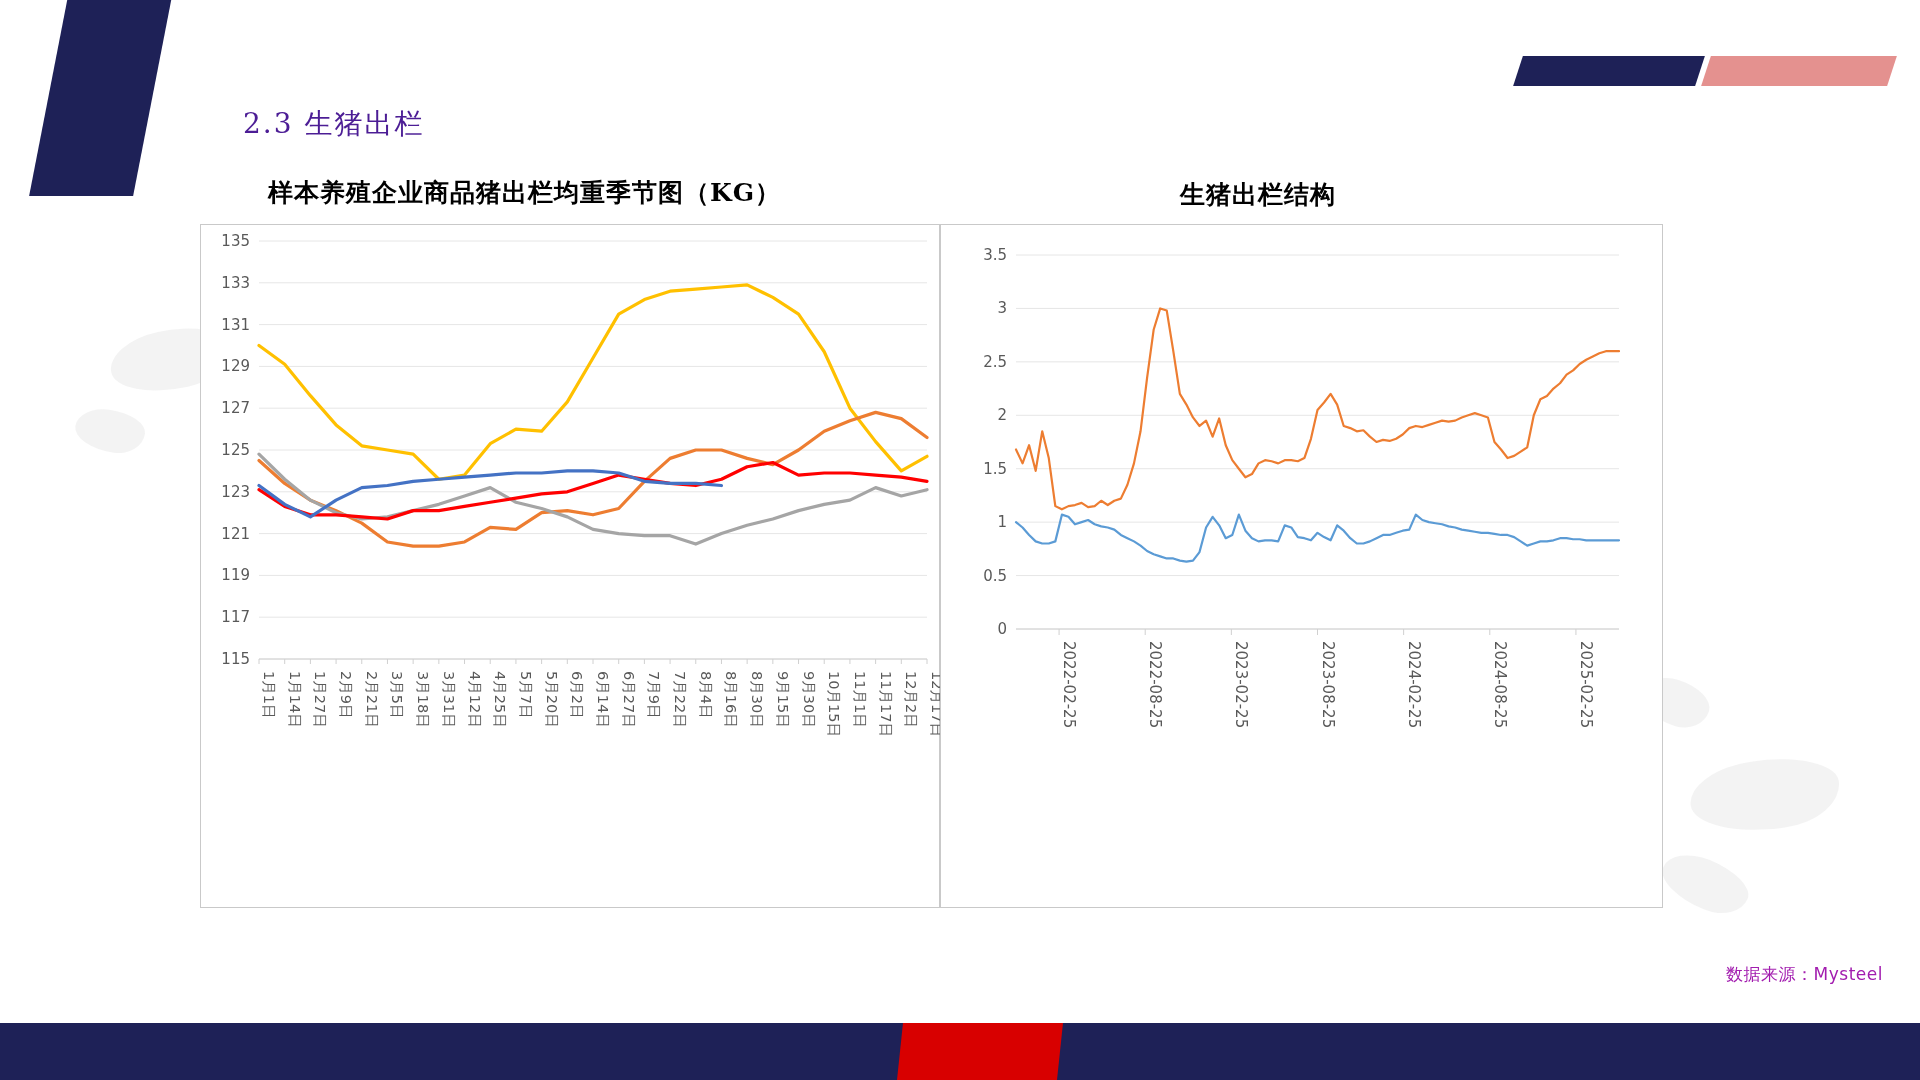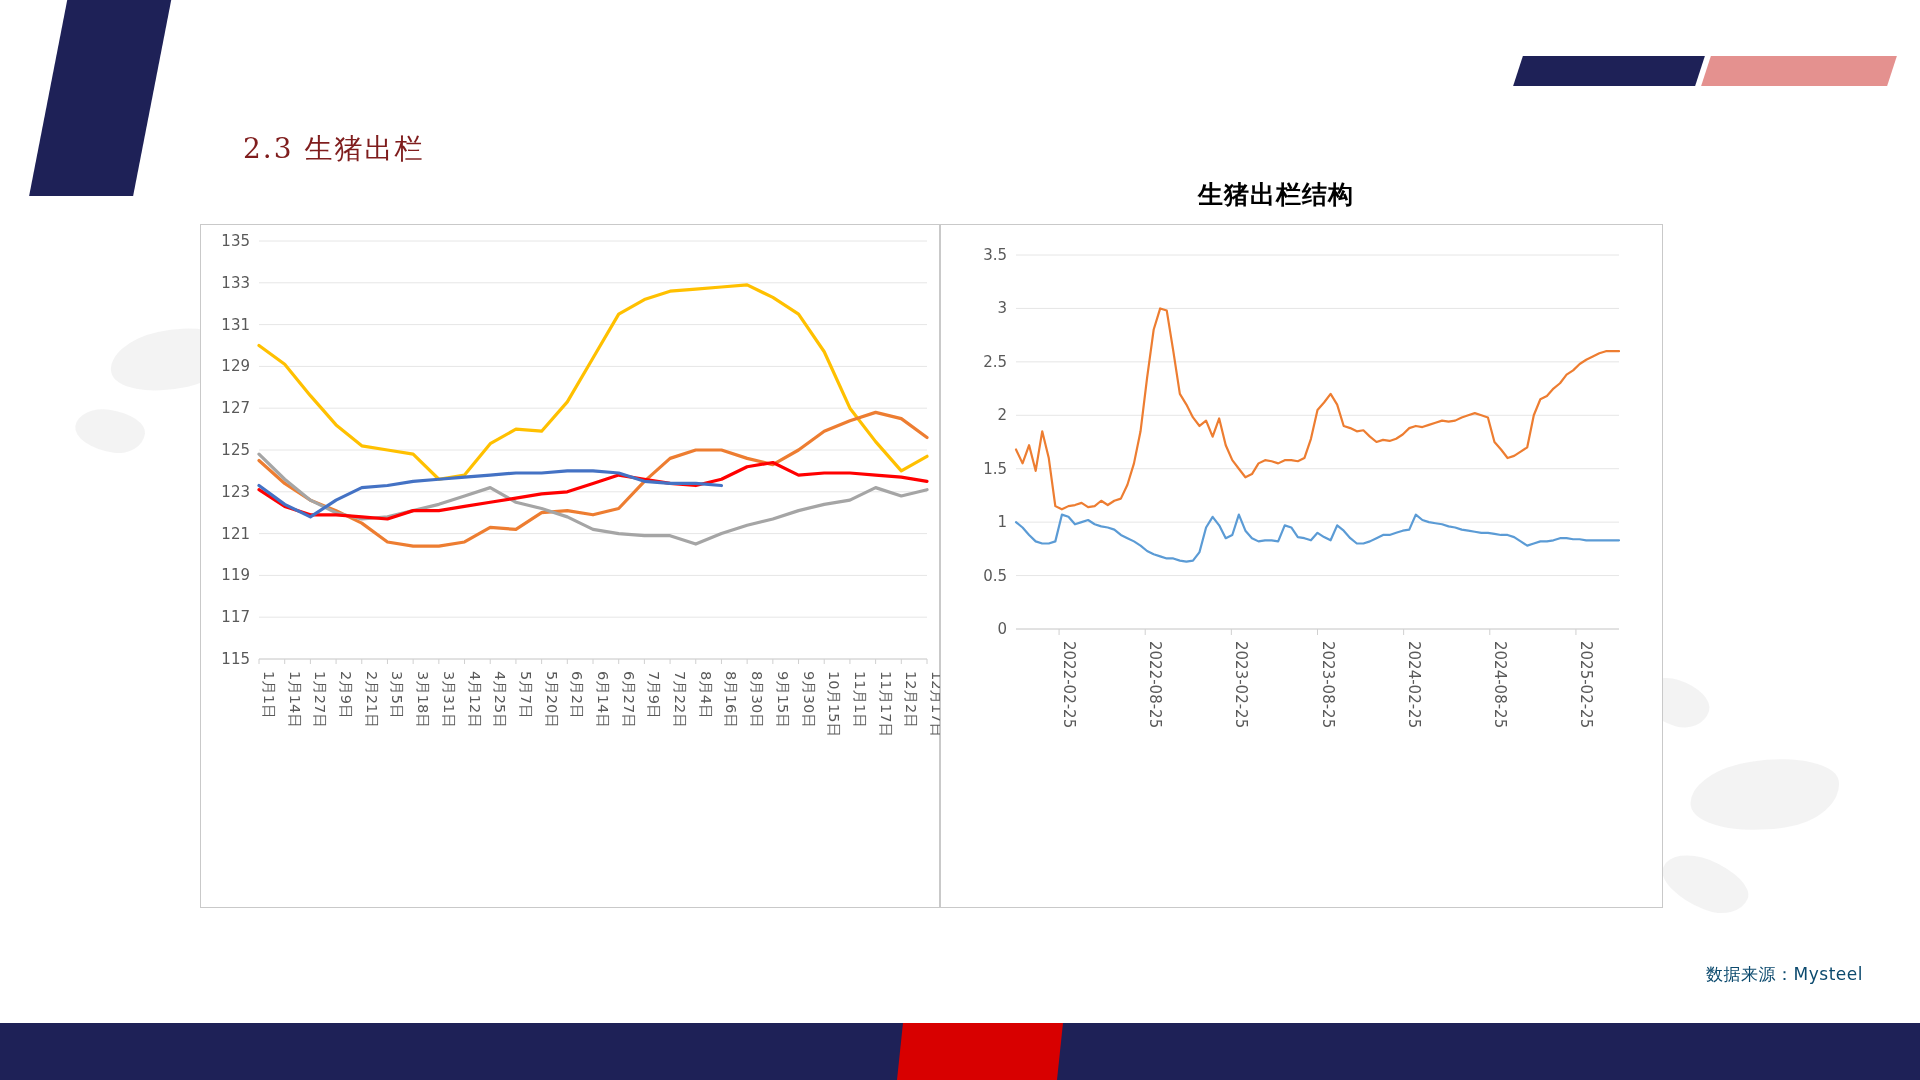--- a/index.html
+++ b/index.html
@@ -44,38 +44,38 @@
   .wm5{left:1660px;top:860px;width:90px;height:48px;transform:rotate(22deg);}
   .wm6{left:1450px;top:720px;width:46px;height:30px;transform:rotate(-24deg);}
 
   
   .page-title{
     position:absolute;left:248px;top:28px;
     font-family:"DejaVu Serif","Liberation Serif",serif;
     font-size:58px;color:#111;letter-spacing:4px;line-height:1;
   }
   .page-subtitle{
-    position:absolute;left:243px;top:130px;
+    position:absolute;left:243px;top:105px;
     font-family:"DejaVu Serif","Liberation Serif",serif;
-    font-size:28px;color:#7f1d1d;letter-spacing:2px;
+    font-size:28px;color:#4c1d95;letter-spacing:2px;
   }
   .source{
-    position:absolute;right:57px;top:963px;
-    font-size:17px;color:#0c4a6e;letter-spacing:.5px;
+    position:absolute;right:37px;top:963px;
+    font-size:17px;color:#a21caf;letter-spacing:.5px;
     font-family:"DejaVu Sans","Liberation Sans",sans-serif;
   }
 
   
   .chart-title{
     position:absolute;font-weight:bold;color:#000;
     font-family:"DejaVu Serif","Liberation Serif",serif;
     font-size:25px;letter-spacing:1px;white-space:nowrap;
   }
   #title-left{left:268px;top:176px;}
-  #title-right{left:1180px;top:178px;margin-left:18px;}
+  #title-right{left:1180px;top:178px;}
 
   .panel{
     position:absolute;border:1px solid #c9c9c9;background:#fff;box-sizing:border-box;
   }
   #panel-left{left:200px;top:224px;width:740px;height:684px;}
   #panel-right{left:940px;top:224px;width:723px;height:684px;}
   svg{display:block;}
 </style>
 </head>
 <body>
@@ -87,20 +87,21 @@
   <div class="deco-top-pink"></div>
   <div class="wm wm1"></div>
   <div class="wm wm2"></div>
   <div class="wm wm3"></div>
   <div class="wm wm4"></div>
   <div class="wm wm5"></div>
   <div class="wm wm6"></div>
 
   <div class="page-subtitle">2.3 生猪出栏</div>
 
+  <div class="chart-title" id="title-left">样本养殖企业商品猪出栏均重季节图（KG）</div>
   <div class="chart-title" id="title-right">生猪出栏结构</div>
 
   <div class="panel" id="panel-left">
     <div id="left-plot-host" style="position: absolute; left: 0px; top: 0px;">
         <svg width="740" height="684" viewBox="0 0 740 684">
           <line x1="58" y1="434" x2="726" y2="434" stroke="#e6e6e6" stroke-width="1"></line>
           <text x="49" y="439" text-anchor="end" font-size="15" fill="#595959" font-family="&quot;DejaVu Sans&quot;,&quot;Liberation Sans&quot;,sans-serif">115</text>
           <line x1="58" y1="392.2" x2="726" y2="392.2" stroke="#e6e6e6" stroke-width="1"></line>
           <text x="49" y="397.2" text-anchor="end" font-size="15" fill="#595959" font-family="&quot;DejaVu Sans&quot;,&quot;Liberation Sans&quot;,sans-serif">117</text>
           <line x1="58" y1="350.4" x2="726" y2="350.4" stroke="#e6e6e6" stroke-width="1"></line>

